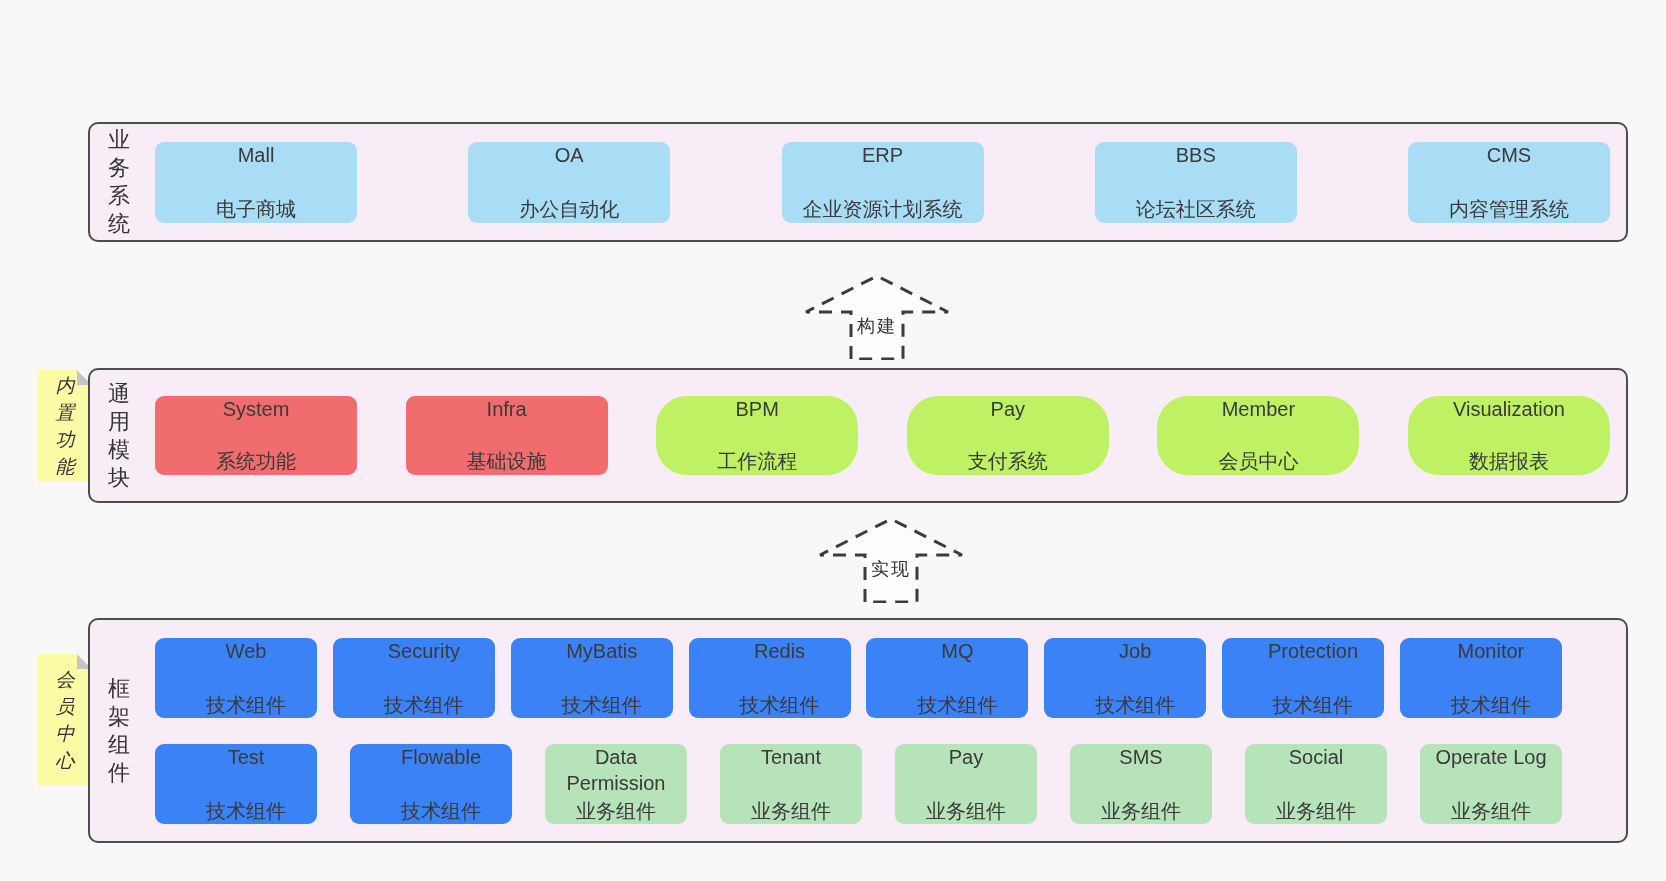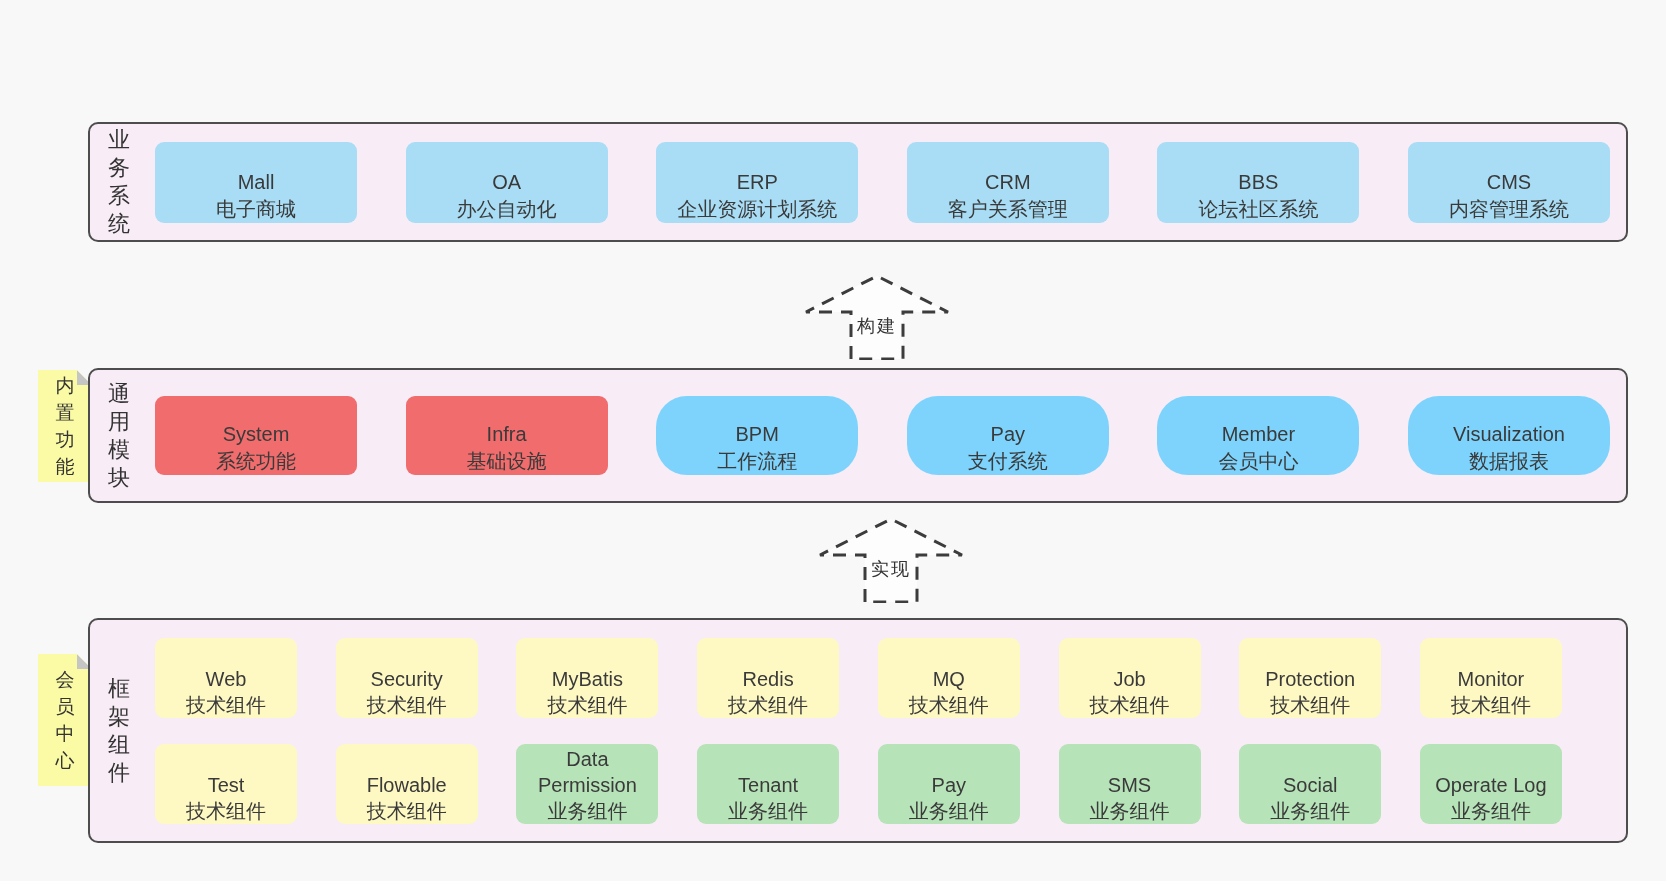--- a/index.html
+++ b/index.html
@@ -21,29 +21,29 @@
     color:#333;word-break:break-all;
   }
   .boxes{
     position:absolute;left:65px;right:16px;top:0;bottom:0;
     display:flex;align-items:center;justify-content:space-between;
   }
   .layer-3 .boxes{right:64px;flex-direction:column;justify-content:center;gap:26px;}
   .box-row{display:flex;justify-content:space-between;width:100%;}
   .box{
     border-radius:9px;display:flex;flex-direction:column;align-items:center;
-    justify-content:flex-end;text-align:center;font-size:20px;line-height:27px;
+    justify-content:space-between;text-align:center;font-size:20px;line-height:27px;
   }
   .w202{width:202px;height:81px;}
   .layer-2 .w202{height:79px;}
   .w142{width:142px;height:80px;line-height:26px;}
   .v-blue{background:#a8ddf5;}
   .v-red{background:#f16c6c;}
-  .v-pink{background:#7dd3fc;border-radius:31px;}
-  .v-green{background:#fef9c3;}
+  .v-pink{background:#bef264;border-radius:31px;}
+  .v-green{background:#3b82f6;padding-left:20px;}
   .v-lightgreen{background:#b7e3b8;}
   
   .arrow{position:absolute;width:150px;height:86px;}
   .arrow-1{left:802px;top:274px;}
   .arrow-2{left:816px;top:517px;}
   .arrow-label{
     position:absolute;left:0;right:0;top:40px;text-align:center;
     font-size:18px;color:#333;letter-spacing:2px;
   }
   
@@ -53,21 +53,21 @@
     clip-path:polygon(0 0,calc(100% - 15px) 0,100% 15px,100% 100%,0 100%);
   }
   .sticky-2{top:370px;height:112px;}
   .sticky-3{top:654px;height:132px;}
   .sticky-fold{
     position:absolute;top:0;right:0;width:15px;height:15px;background:#c5c5c5;
     clip-path:polygon(0 0,100% 100%,0 100%);
   }
   .sticky-text{
     width:22px;text-align:center;font-size:19px;line-height:27px;
-    color:#333;word-break:break-all;
+    color:#333;word-break:break-all;font-style:italic;
   }
 </style>
 </head>
 <body>
 
 <div class="canvas">
 
   <div class="sticky sticky-2">
     <div class="sticky-fold"></div>
     <div class="sticky-text">内置功能</div>
@@ -84,24 +84,20 @@
         <span>Mall</span>
         <span>电子商城</span>
       </div>
       <div class="box w202 v-blue">
         <span>OA</span>
         <span>办公自动化</span>
       </div>
       <div class="box w202 v-blue">
         <span>ERP</span>
         <span>企业资源计划系统</span>
-      </div>
-      <div class="box w202 v-blue">
-        <span>CRM</span>
-        <span>客户关系管理</span>
       </div>
       <div class="box w202 v-blue">
         <span>BBS</span>
         <span>论坛社区系统</span>
       </div>
       <div class="box w202 v-blue">
         <span>CMS</span>
         <span>内容管理系统</span>
       </div>
     </div>

